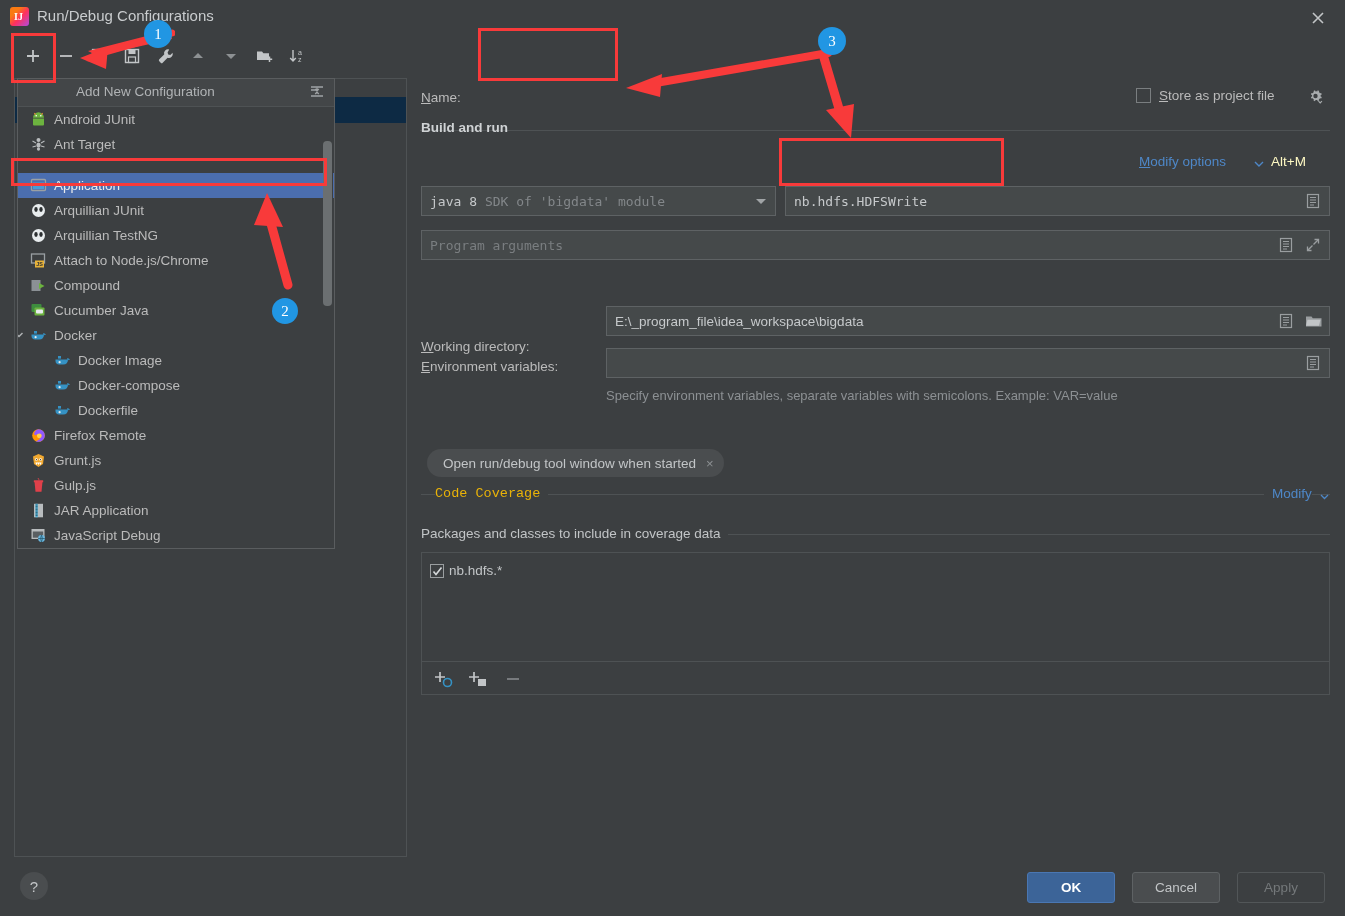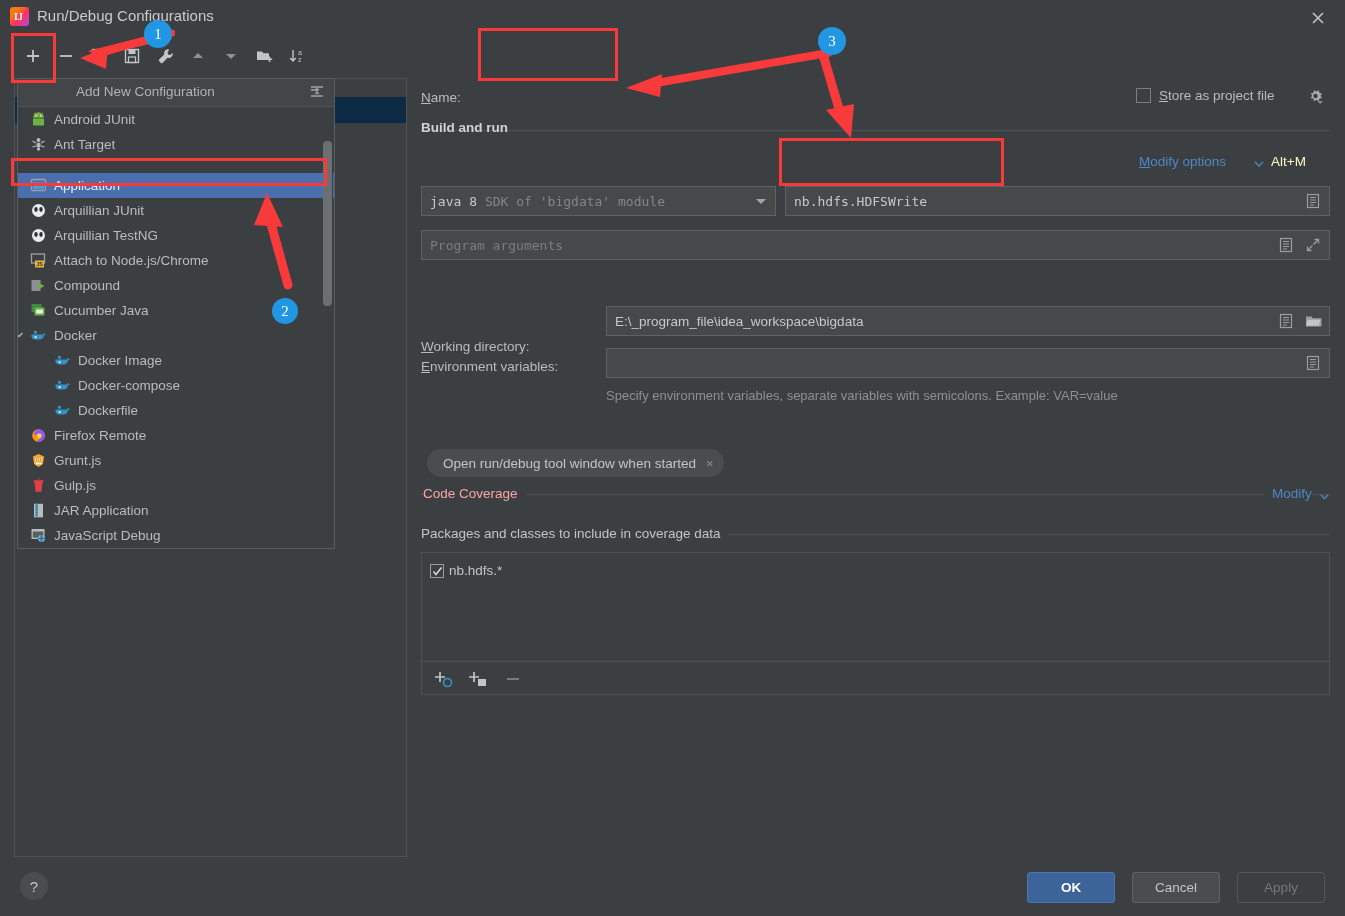--- a/index.html
+++ b/index.html
@@ -178,21 +178,21 @@
   #env-hint { position:absolute; left:187px; top:354px; color:#8c9093; font-size:13px; white-space:nowrap; }
 
   #chip {
     position:absolute; left:8px; top:415px; height:28px;
     background:#4a4d4f; border-radius:14px;
     display:flex; align-items:center; padding:0 10px 0 16px;
     color:#c2c5c7; font-size:13.5px; cursor:default;
   }
   #chip-x { margin-left:10px; color:#8c9093; font-size:13px; cursor:pointer; }
 
-  #cc-title { position:absolute; left:4px; top:452px; color:#fca5a5; background:#3c3f41; padding-right:8px; z-index:2; }
+  #cc-title { position:absolute; left:16px; top:452px; color:#eab308; background:#3c3f41; padding-right:8px; z-index:2;font-family:Liberation Mono, monospace; }
   #cc-rule { position:absolute; left:2px; top:460px; width:909px; height:1px; background:#4e5254; }
   #cc-modify { position:absolute; left:845px; top:452px; color:#4e87c7; background:#3c3f41; padding-left:8px; z-index:2; cursor:pointer; }
   #cc-modify-chev { position:absolute; left:900px; top:456px; width:11px; height:11px; z-index:3; }
 
   #pk-title { position:absolute; left:2px; top:492px; color:#c2c5c7; background:#3c3f41; padding-right:8px; z-index:2; }
   #pk-rule { position:absolute; left:2px; top:500px; width:909px; height:1px; background:#4e5254; }
 
   #cov-list {
     position:absolute; left:2px; top:518px; width:909px; height:110px;
     background:#3c3f41; border:1px solid #4e5254;

